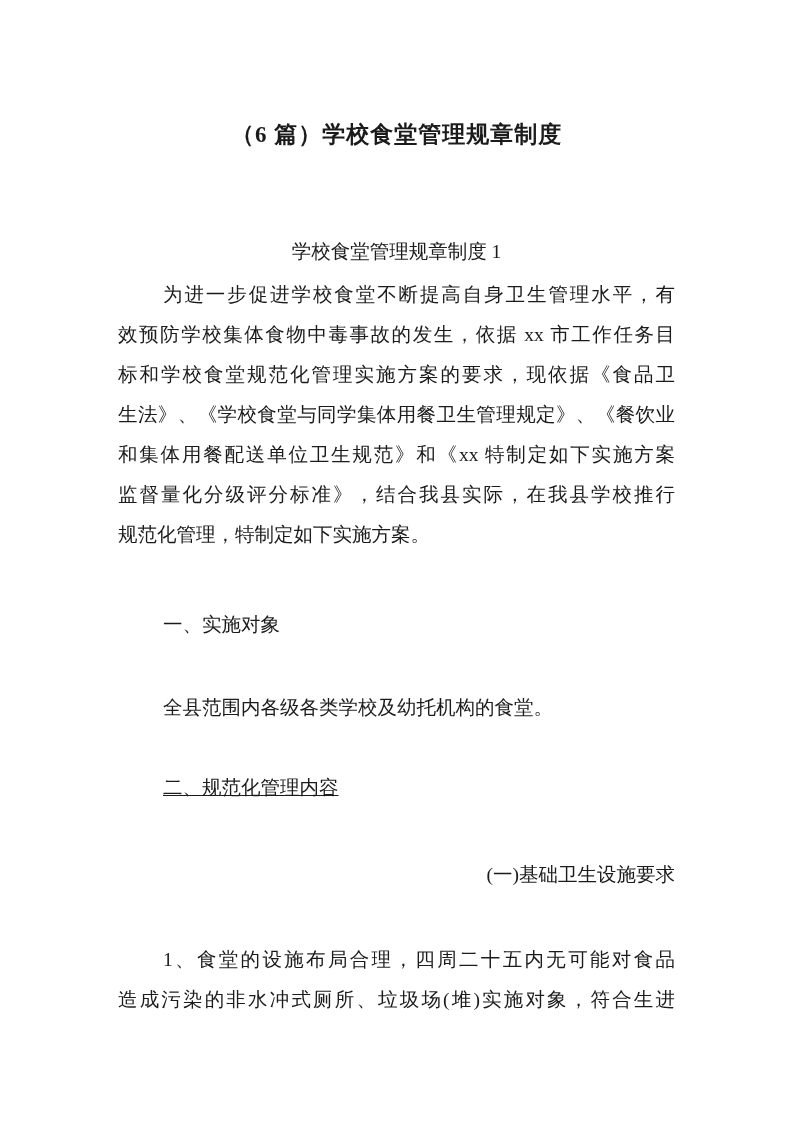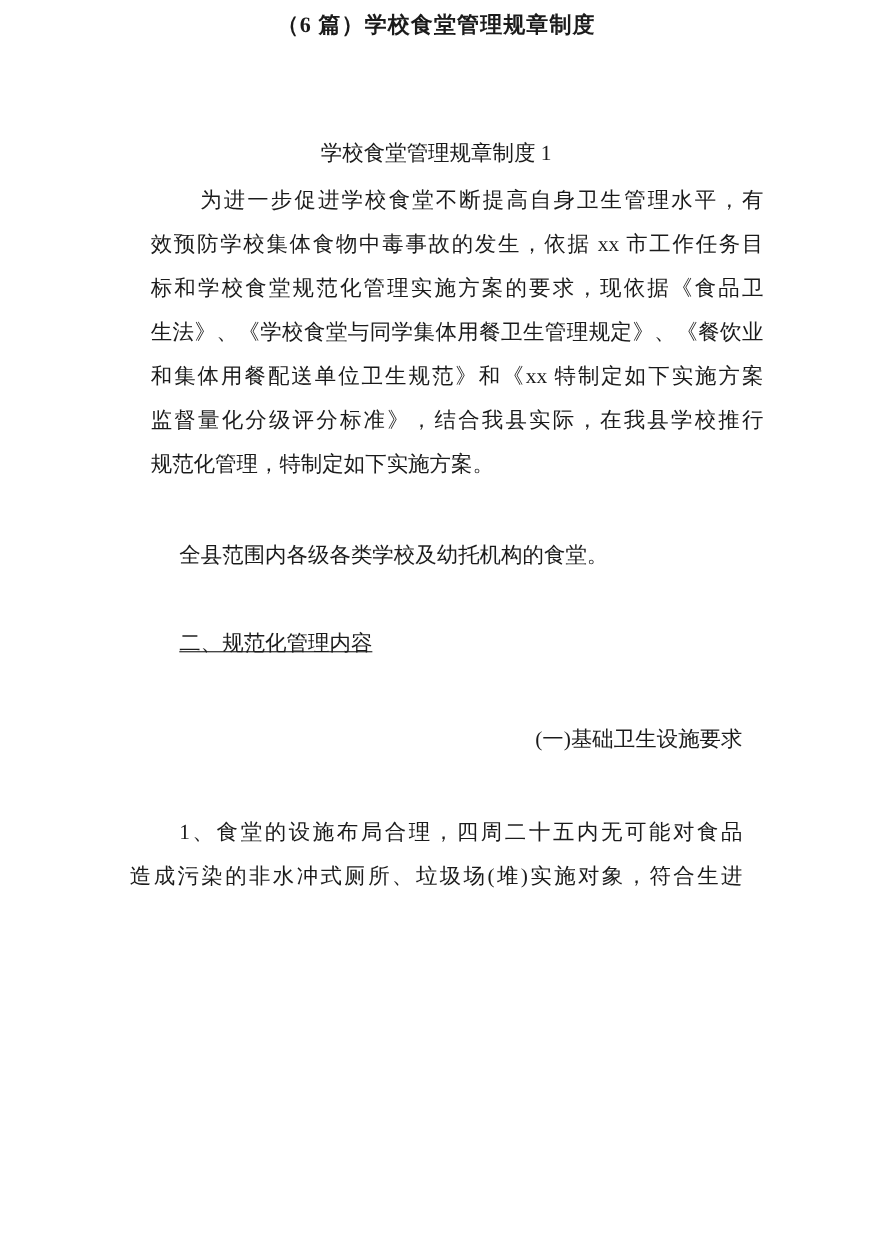--- a/index.html
+++ b/index.html
@@ -8,35 +8,36 @@
     position: relative;
     width: 793px;
     height: 1122px;
     background: #ffffff;
     overflow: hidden;
     font-family: "Liberation Serif", "DejaVu Serif", serif;
     color: #1b1b1b;
     padding: 0 118px 0 118px;
   }
   .title {
-    font-size: 20px;
+    margin-top: 112px;
+    font-size: 23px;
     line-height: 46px;
     font-weight: bold;
     text-align: center;
     letter-spacing: 1px;
     white-space: nowrap;
   }
   .subtitle {
     margin-top: 74px;
     font-size: 19.5px;
     line-height: 40px;
     text-align: center;
   }
   .para { width: 100%; }
-  .para-intro { margin-top: 3px; margin-left: 19px; }
+  .para-intro { margin-top: 3px; }
   .jline {
     font-size: 19.5px;
     line-height: 40px;
     text-align: justify;
     text-align-last: justify;
     overflow: hidden;
     white-space: normal;
   }
   .jline.last {
     text-align-last: left;
@@ -66,20 +67,21 @@
   <div class="para para-intro">
     <div class="jline indent">为进一步促进学校食堂不断提高自身卫生管理水平，有</div>
     <div class="jline">效预防学校集体食物中毒事故的发生，依据 xx 市工作任务目</div>
     <div class="jline">标和学校食堂规范化管理实施方案的要求，现依据《食品卫</div>
     <div class="jline">生法》、《学校食堂与同学集体用餐卫生管理规定》、《餐饮业</div>
     <div class="jline">和集体用餐配送单位卫生规范》和《xx 特制定如下实施方案</div>
     <div class="jline">监督量化分级评分标准》，结合我县实际，在我县学校推行</div>
     <div class="jline last">规范化管理，特制定如下实施方案。</div>
   </div>
 
+  <p class="heading h-one indent">一、实施对象</p>
 
   <p class="body-p p-scope indent">全县范围内各级各类学校及幼托机构的食堂。</p>
 
   <p class="heading h-two indent">二、规范化管理内容</p>
 
   <p class="subheading h-sub indent">(一)基础卫生设施要求</p>
 
   <div class="para para-item">
     <div class="jline indent">1、食堂的设施布局合理，四周二十五内无可能对食品</div>
     <div class="jline">造成污染的非水冲式厕所、垃圾场(堆)实施对象，符合生进</div>

